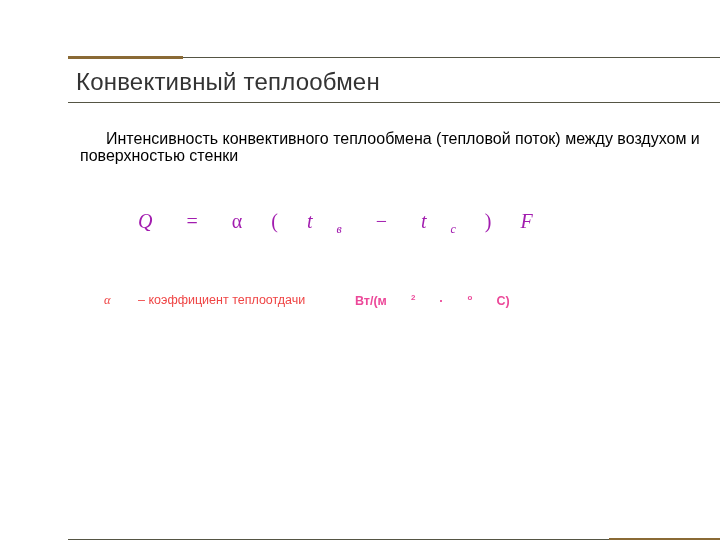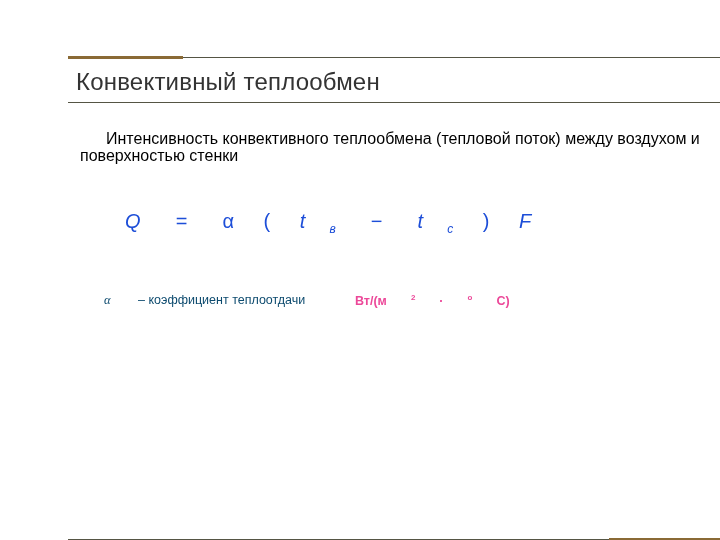--- a/index.html
+++ b/index.html
@@ -55,41 +55,41 @@
       left: 32px;
       right: 30px;
       font-size: 16px;
       line-height: 17px;
       color: #000000;
       text-indent: 26px;
     }
     .formula {
       position: absolute;
       top: 162px;
-      left: 65px;
-      font-family: Liberation Sans, sans-serif;
+      left: 78px;
+      font-family: Liberation Serif, serif;
       font-style: italic;
       font-size: 20px;
-      color: #1d4ed8;
+      color: #a21caf;
       white-space: nowrap;
     }
     .formula .up { font-style: normal; }
     .formula .alpha { font-style: normal; }
     .formula .paren { font-style: normal; }
     .formula sub {
       font-size: 12px;
       vertical-align: sub;
       font-style: italic;
     }
     .definition {
       position: absolute;
       top: 245px;
       left: 44px;
       font-size: 12.5px;
-      color: #0c4a6e;
+      color: #ef4444;
       white-space: nowrap;
     }
     .definition .alpha-lead {
       font-style: italic;
       font-family: "Times New Roman", Times, serif;
     }
     .units {
       position: absolute;
       top: 245px;
       left: 295px;

